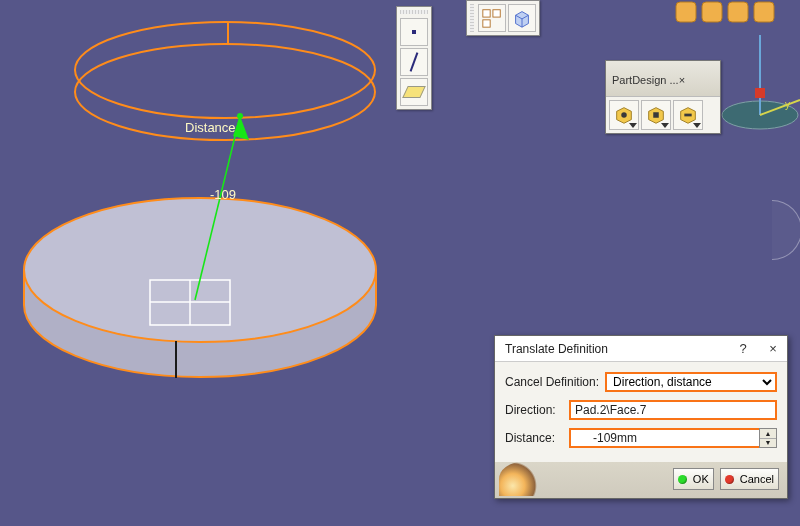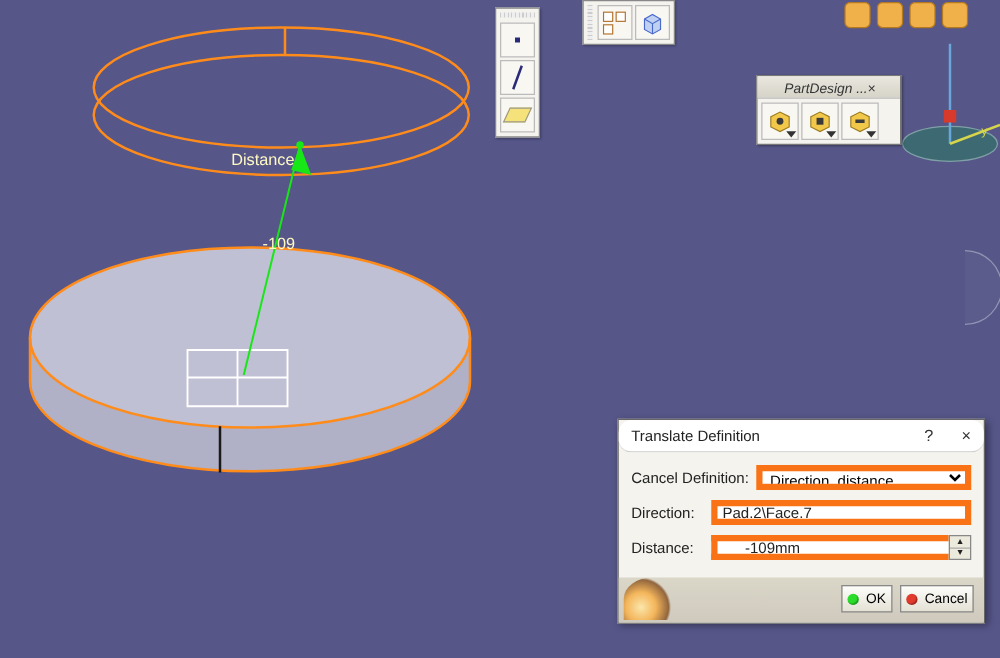--- a/index.html
+++ b/index.html
@@ -46,25 +46,24 @@
 
   
   .titled-toolbar {
     position:absolute;
     background:#f4f3ee;
     border:1px solid #777;
     box-shadow:1px 1px 2px rgba(0,0,0,0.35);
     width: 116px;
   }
   .titled-toolbar .titlebar {
-    height:18px; background:linear-gradient(#e9e7df,#d6d3c7);
+    height:36px; background:linear-gradient(#e9e7df,#d6d3c7);
     font-size:11px; padding:2px 4px 0 6px; color:#333;
-    display:flex; align-items:center; justify-content:center;
+    display:flex; align-items:center; justify-content:flex-start;
     border-bottom:1px solid #bbb;
-    font-style:italic;
   }
   .titled-toolbar .body { display:flex; gap:2px; padding:3px; }
   .pd-icon { width:30px;height:30px;border:1px solid #bbb;background:#f8f7f2;
     display:flex;align-items:center;justify-content:center;cursor:pointer; position:relative;}
   .pd-icon svg{width:22px;height:22px;}
   .pd-icon .arrow { position:absolute; right:1px; bottom:1px; width:0;height:0;
     border-left:4px solid transparent;border-right:4px solid transparent;border-top:5px solid #333;}
 
   
   .dialog {
@@ -72,28 +71,28 @@
     width: 294px;
     background:#f4f3ee;
     border:1px solid #666;
     box-shadow: 2px 2px 6px rgba(0,0,0,0.4);
   }
   .dialog .dlg-title {
     height:26px; background:#fff;
     border-bottom:1px solid #ccc;
     display:flex; align-items:center; justify-content:space-between;
     padding: 0 6px 0 10px;
-    font-size:12px; color:#222;border-radius:10px;
+    font-size:12px; color:#222;
   }
   .dlg-title .controls { display:flex; gap:14px; align-items:center; }
   .dlg-title .controls span { cursor:pointer; font-size:13px; color:#333; width:16px;text-align:center;}
   .dlg-body { padding: 10px 10px 6px 10px; font-size:12px; color:#222; }
   .row { display:flex; align-items:center; margin-bottom:8px; gap:6px;}
   .row label { white-space:nowrap; }
-  .field { flex:1; height:20px; border:5px solid #f97316; background:#fff;
+  .field { flex:1; height:20px; border:2px solid #f97316; background:#fff;
     padding:1px 4px; font-size:12px; display:flex;align-items:center;}
   select.field { padding:0 2px; }
   .spinner-wrap { flex:1; display:flex; }
   .spinner-wrap .field { flex:1; border-right:none;padding-left:22px;}
   .spinner-btns { width:18px; display:flex; flex-direction:column;
     border:1px solid #888; background:#eceadd;}
   .spinner-btns div{flex:1;display:flex;align-items:center;justify-content:center;
     font-size:7px;cursor:pointer;border-bottom:1px solid #aaa;}
   .spinner-btns div:last-child{border-bottom:none;}
 

